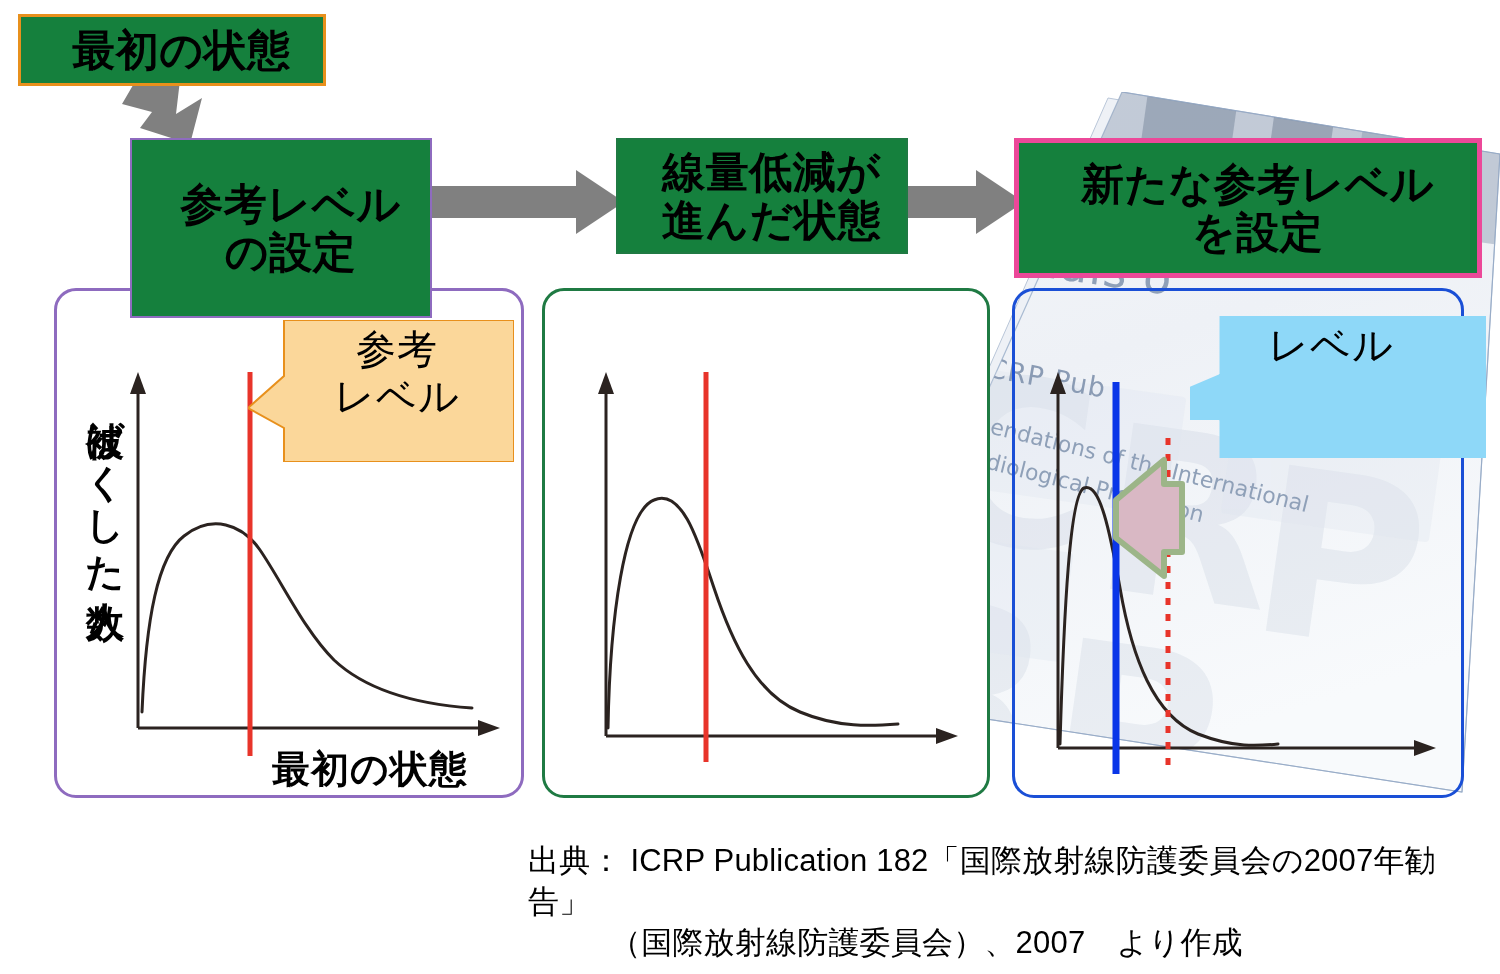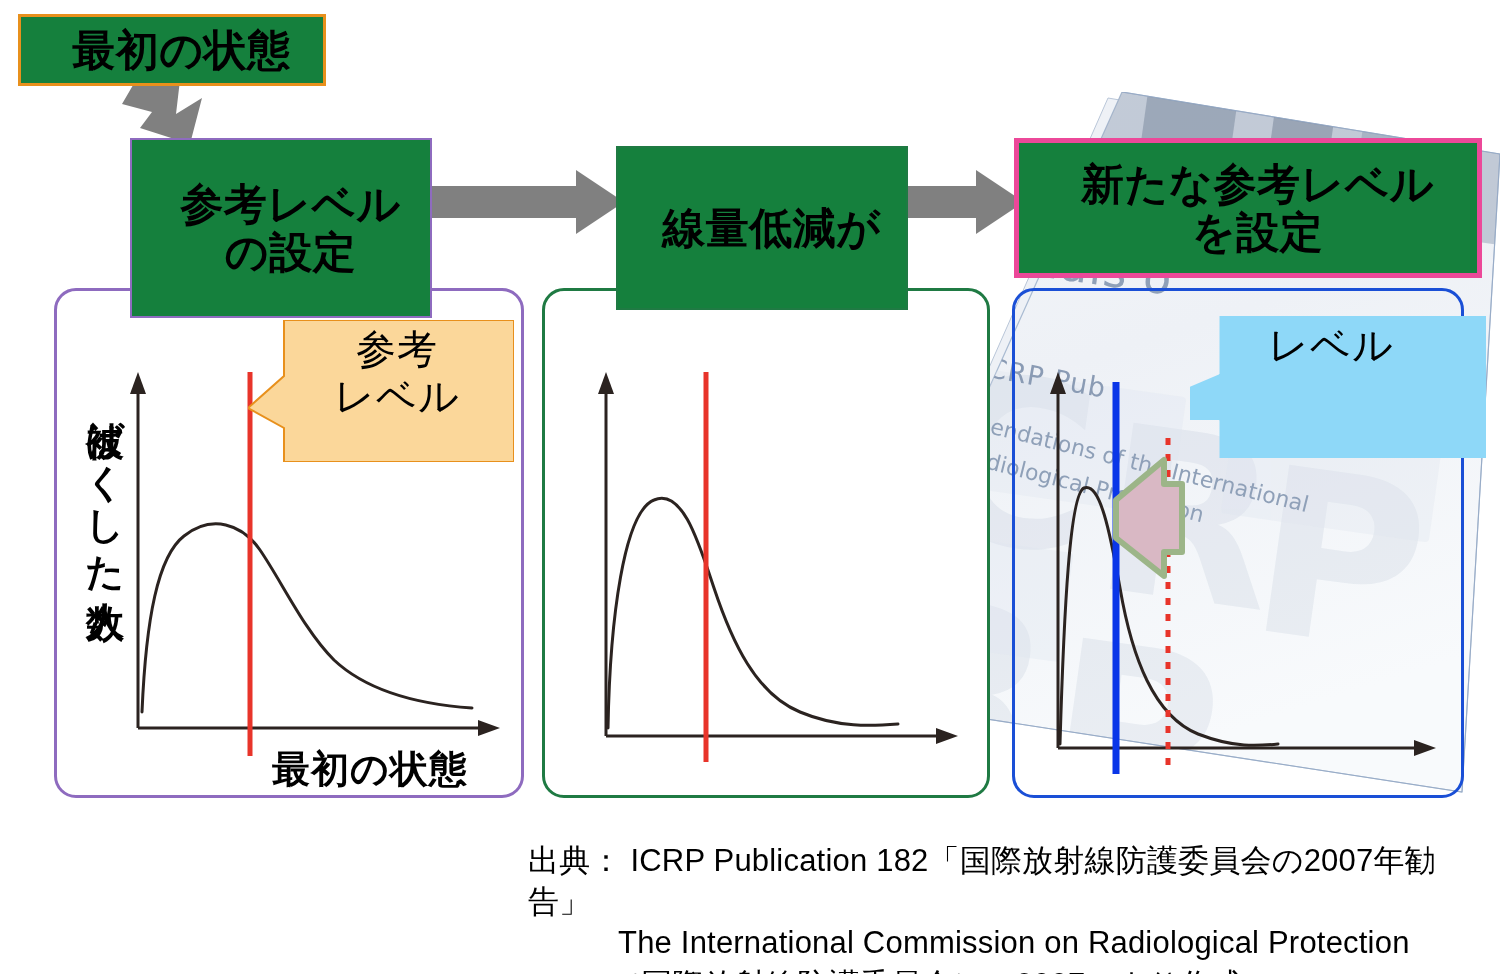--- a/index.html
+++ b/index.html
@@ -37,24 +37,23 @@
     left: 18px; top: 14px; width: 308px; height: 72px;
     border: 3px solid #E8901C;
     font-size: 43px;
   }
   #box-set-ref {
     left: 130px; top: 138px; width: 302px; height: 180px;
     border: 2px solid #8E6BBF;
     font-size: 43px;
   }
   #box-reduced {
-    left: 616px; top: 138px; width: 292px; height: 164px;
+    left: 616px; top: 138px; width: 292px; height: 116px;
     border: 2px solid #1F7A43;
     font-size: 43px;
-    margin-top: 8px;
   }
   #box-new-ref {
     left: 1014px; top: 138px; width: 468px; height: 140px;
     border: 5px solid #ec4899;
     font-size: 43px;
   }
 
   
   .arrow-svg { z-index: 28; }
 
@@ -200,20 +199,21 @@
 <div class="abs titlebox" id="box-set-ref">
   <span>
     <span style="display:block">参考レベル</span>
     <span style="display:block">の設定</span>
   </span>
 </div>
 
 <div class="abs titlebox" id="box-reduced">
   <span>
     <span style="display:block">線量低減が</span>
+    <span style="display:block">進んだ状態</span>
   </span>
 </div>
 
 <div class="abs titlebox" id="box-new-ref">
   <span>
     <span style="display:block">新たな参考レベル</span>
     <span style="display:block">を設定</span>
   </span>
 </div>
 
@@ -279,15 +279,14 @@
   <polygon points="30,0 296,0 296,142 30,142 30,104 0,90 30,58" fill="#8ED8F8" stroke="#8ED8F8" stroke-width="1"></polygon>
 
   <polygon points="30,58 -78,104 30,104" fill="#8ED8F8"></polygon>
 </svg>
 <div class="callout-text" id="callout-new-text">
   <span>レベル</span>
 </div>
 
 <div class="abs" id="caption">
   <span class="line l1">出典： ICRP Publication 182「国際放射線防護委員会の2007年勧告」</span>
-  <span class="line l2">The International Commission on Radiological Protection</span>
   <span class="line l3">（国際放射線防護委員会）、2007　より作成</span>
 </div>
 
 </body></html>

